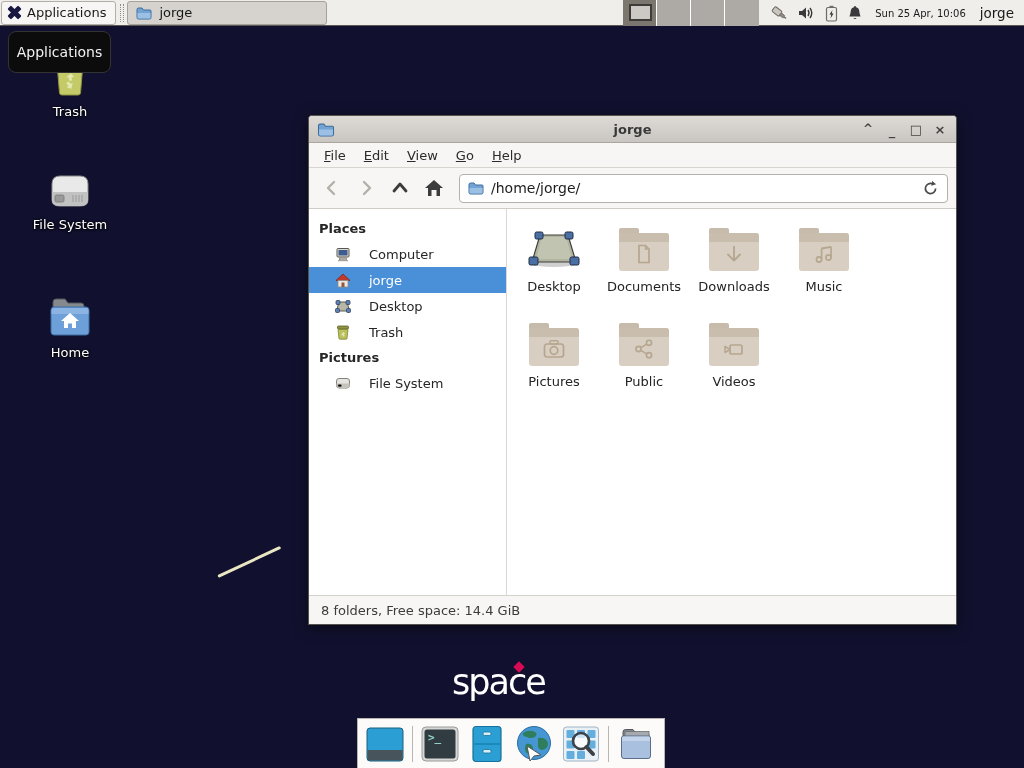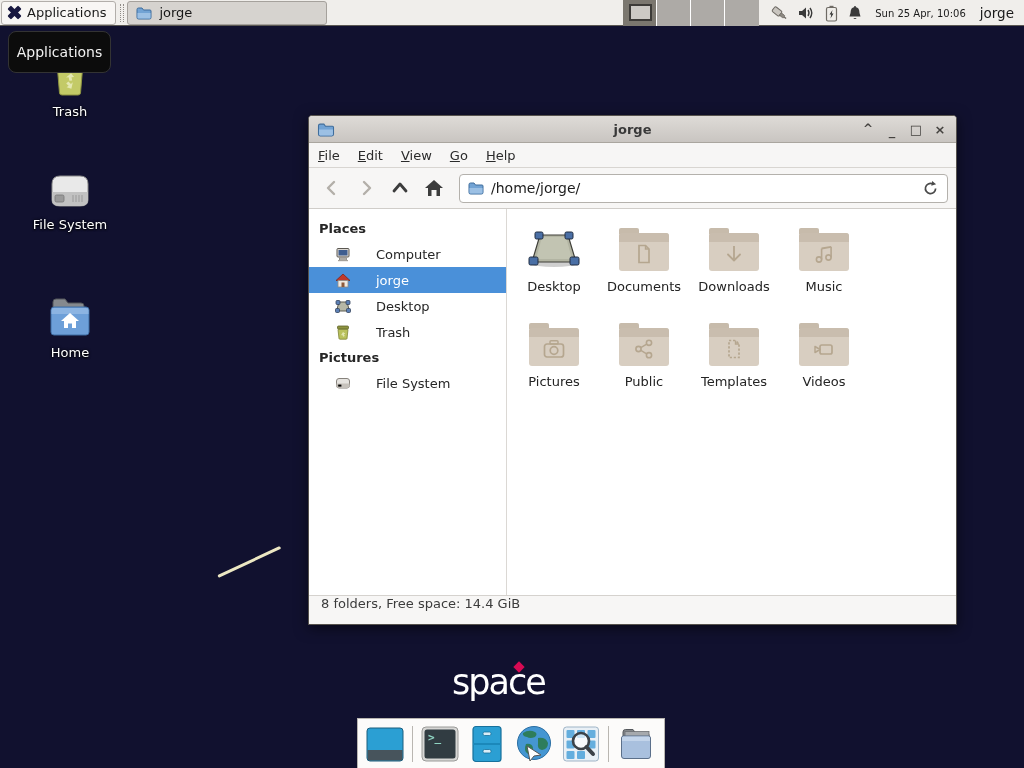--- a/index.html
+++ b/index.html
@@ -60,53 +60,53 @@
   .titlebar { height:27px; background:linear-gradient(#dedbd7,#c9c5c1); border-bottom:1px solid #aaa69f;
     border-radius:3px 3px 0 0; display:flex; align-items:center; padding:0 8px; position:relative; }
   .titlebar .title { position:absolute; left:0; right:0; text-align:center; font-size:13px; font-weight:bold; color:#383838; }
   .tb-btns { position:absolute; right:8px; display:flex; gap:8px; }
   .tb-btn { width:16px; height:18px; display:flex; align-items:center; justify-content:center;
     font-size:13px; font-weight:bold; color:#44423f; }
   .tb-btn.shade { font-size:12px; }
   .tb-btn.min { align-items:flex-end; }
 
   .menubar { height:25px; background:#f7f6f5; border-bottom:1px solid #d8d5d1;
-    display:flex; align-items:center; }
+    display:flex; align-items:center; padding-left:6px; }
   .menu-item { display:inline-block; padding:3px 9px; font-size:13px; color:#2b2b2b; }
   .menu-item::first-letter { text-decoration:underline; }
 
   .toolbar { height:41px; background:#f7f6f5; border-bottom:1px solid #d0cdc9;
     display:flex; align-items:center; padding:0 8px; gap:4px; }
   .tool-btn { width:30px; height:30px; display:flex; align-items:center; justify-content:center; border-radius:3px; }
   .pathbar { flex:1; height:29px; margin-left:6px; background:#fff; border:1px solid #b4b1ac; border-radius:4px;
     display:flex; align-items:center; padding:0 8px; gap:7px; }
   .pathbar input { flex:1; border:none; outline:none; font-size:14px; color:#1c1c1c; background:transparent;
     font-family:"DejaVu Sans","Liberation Sans",sans-serif; }
 
   .win-body { flex:1; display:flex; min-height:0; }
   .sidebar { width:198px; background:#fff; border-right:1px solid #dbd8d4; padding-top:7px; }
   .side-header { height:25px; display:flex; align-items:center; padding-left:10px;
     font-size:13px; font-weight:bold; color:#262626; }
-  .side-item { height:26px; display:flex; align-items:center; gap:25px; padding-left:26px; font-size:13px; color:#262626; }
+  .side-item { height:26px; display:flex; align-items:center; gap:18px; padding-left:26px; font-size:13px; color:#262626; }
   .side-item.selected { background:#4a90d9; color:#fff; }
   .side-item svg { flex:0 0 auto; }
 
   .main-area { flex:1; background:#fff; padding:10px 0 0 2px; display:flex; flex-wrap:wrap; align-content:flex-start; }
   .fold-item { width:90px; height:95px; display:flex; flex-direction:column; align-items:center; }
   .fold-item .icon-wrap { height:60px; display:flex; align-items:center; justify-content:center; }
   .fold-item .flabel { font-size:13px; color:#242424; margin-top:0; }
   .folder { position:relative; width:50px; height:38px; background:#d8cec1; border-radius:3px; margin-top:6px; }
   .folder::before { content:''; position:absolute; top:-5px; left:0; width:20px; height:6px;
     background:#c7bbab; border-radius:2px 2px 0 0; }
   .folder::after { content:''; position:absolute; top:0; left:0; right:0; height:9px;
     background:#c9bdae; border-radius:3px 3px 0 0; }
   .folder svg { position:absolute; left:50%; top:54%; transform:translate(-50%,-50%); z-index:2; }
 
   .statusbar { height:29px; background:#f7f6f5; border-top:1px solid #d5d2ce;
-    display:flex; padding-left:12px; font-size:13px; color:#3c3c3c; }
+    display:flex; align-items:center; padding-left:12px; font-size:13px; color:#3c3c3c; }
 
   
   .dock { position:absolute; left:357px; top:718px; width:308px; height:50px; z-index:10;
     background:#fcfbfa; border:1px solid #b9b6b1; border-bottom:none;
     display:flex; align-items:center; padding:0 7px; gap:7px; }
   .dock-item { width:40px; height:40px; display:flex; align-items:center; justify-content:center; }
   .dock-sep { width:1px; height:36px; background:#b9b6b1; }
 </style>
 </head>
 <body>
@@ -413,31 +413,20 @@
             <circle cx="16" cy="4.8" r="2.6" fill="none" stroke="#b5a68f" stroke-width="1.6"></circle>
             <circle cx="16" cy="17.2" r="2.6" fill="none" stroke="#b5a68f" stroke-width="1.6"></circle>
             <line x1="7.8" y1="9.6" x2="13.7" y2="6.1" stroke="#b5a68f" stroke-width="1.5"></line>
             <line x1="7.8" y1="12.4" x2="13.7" y2="15.9" stroke="#b5a68f" stroke-width="1.5"></line>
           </svg>
         </div>
           </div>
         <div class="flabel">Public</div>
       </div>
 
-      <div class="fold-item">
-        <div class="icon-wrap">
-            <div class="folder">
-          <svg width="22" height="22" viewBox="0 0 22 22">
-            <path d="M6 2.5 L12.5 2.5 L16 6 L16 19.5 L6 19.5 Z" fill="none" stroke="#b5a68f" stroke-width="1.7" stroke-dasharray="2.2 1.8"></path>
-            <polyline points="12.5,2.5 12.5,6 16,6" fill="none" stroke="#b5a68f" stroke-width="1.4"></polyline>
-          </svg>
-        </div>
-          </div>
-        <div class="flabel">Templates</div>
-      </div>
 
       <div class="fold-item">
         <div class="icon-wrap">
             <div class="folder">
           <svg width="24" height="22" viewBox="0 0 24 22">
             <rect x="8" y="7" width="12" height="9" rx="1.8" fill="none" stroke="#b5a68f" stroke-width="1.7"></rect>
             <polygon points="8,11.5 3,8.5 3,14.5" fill="none" stroke="#b5a68f" stroke-width="1.5" stroke-linejoin="round"></polygon>
           </svg>
         </div>
           </div>

